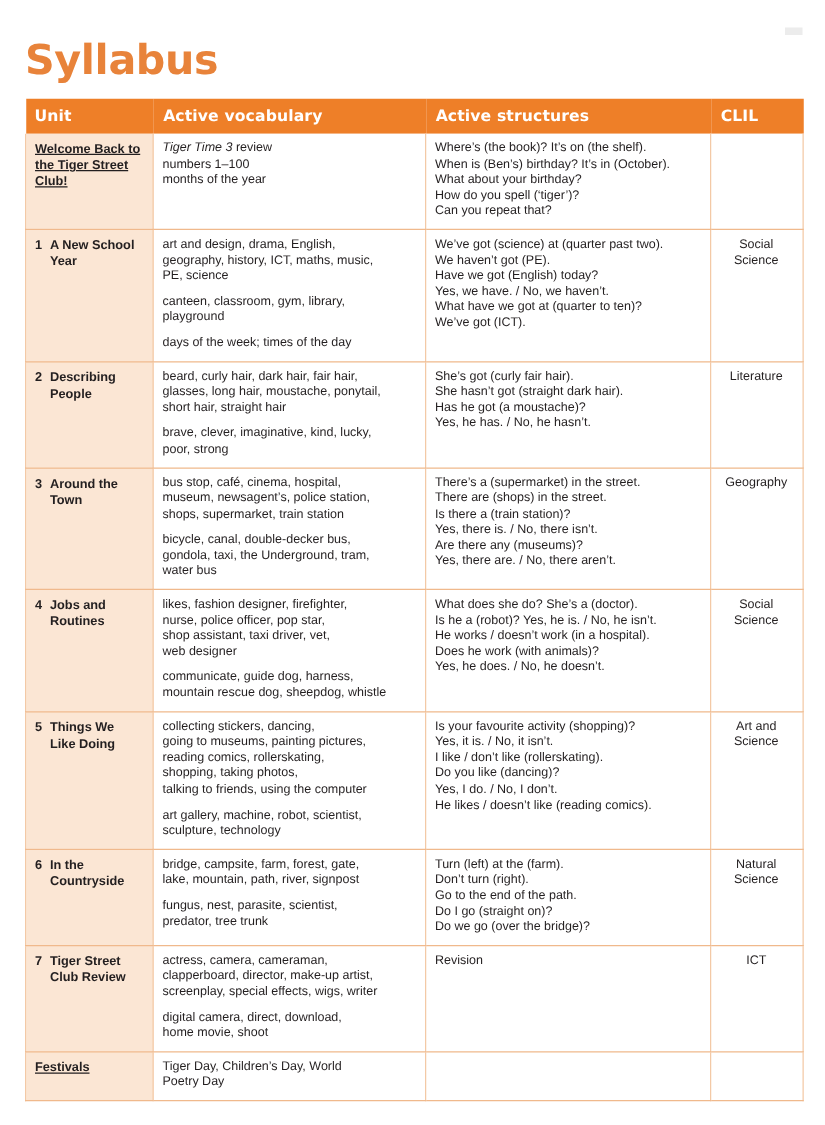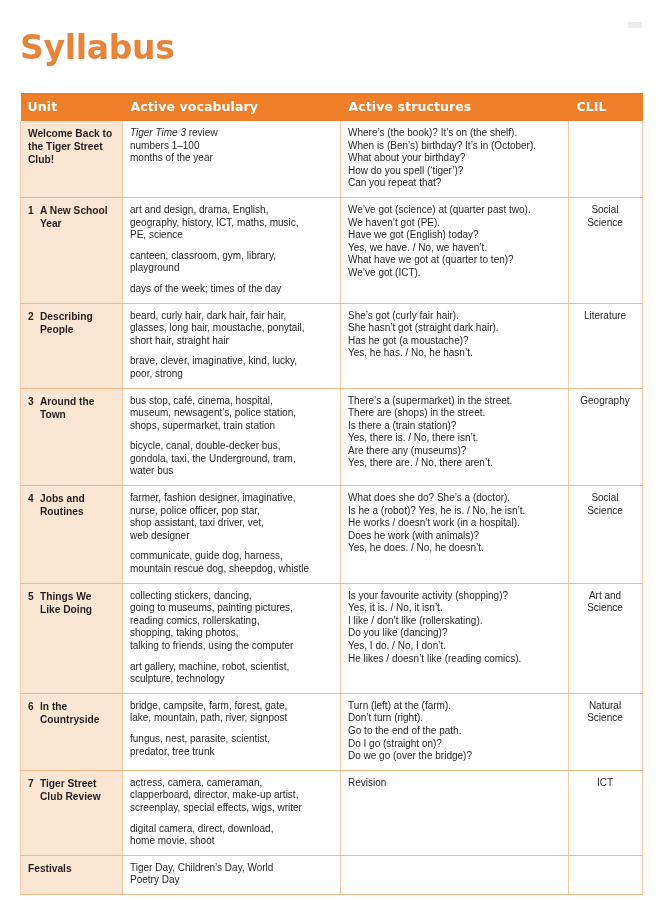--- a/index.html
+++ b/index.html
@@ -43,21 +43,21 @@
     line-height: 40px;
     font-weight: bold;
     color: #E8833A;
     letter-spacing: -0.3px;
     font-family: "DejaVu Sans", sans-serif;
   }
 
   .syllabus-table {
     position: absolute;
     left: 20px;
-    top: 93px;
+    top: 79px;
     width: 622px;
     border-collapse: collapse;
     table-layout: fixed;
   }
 
   .syllabus-table col.c-unit   { width: 102px; }
   .syllabus-table col.c-vocab  { width: 218px; }
   .syllabus-table col.c-struct { width: 228px; }
   .syllabus-table col.c-clil   { width: 74px; }
 
@@ -103,21 +103,21 @@
   .unit-inner {
     display: flex;
     gap: 5px;
     align-items: flex-start;
   }
   .unit-num {
     flex: 0 0 auto;
     min-width: 7px;
   }
   .unit-name { flex: 1 1 auto; }
-  .unit-name.no-num { margin-left: 0; }
+  .unit-name.no-num { margin-left: 0; text-decoration: underline; }
 
   .vgroup { margin: 0; }
   .vgroup + .vgroup { margin-top: 8px; }
 
   .struct-line { display: block; }
 
   em.it { font-style: italic; }
 
   .clil-text { display: block; }
 </style>
@@ -262,21 +262,21 @@
         </tr>
         <tr>
           <td class="cell-unit">
             <div class="unit-inner">
               <span class="unit-num">4</span>
               <span class="unit-name">Jobs and Routines</span>
             </div>
           </td>
           <td>
             <div class="vgroup">
-              <span class="struct-line">farmer, fashion designer, imaginative,</span>
+              <span class="struct-line">likes, fashion designer, firefighter,</span>
               <span class="struct-line">nurse, police officer, pop star,</span>
               <span class="struct-line">shop assistant, taxi driver, vet,</span>
               <span class="struct-line">web designer</span>
             </div>
             <div class="vgroup">
               <span class="struct-line">communicate, guide dog, harness,</span>
               <span class="struct-line">mountain rescue dog, sheepdog, whistle</span>
             </div>
           </td>
           <td>

